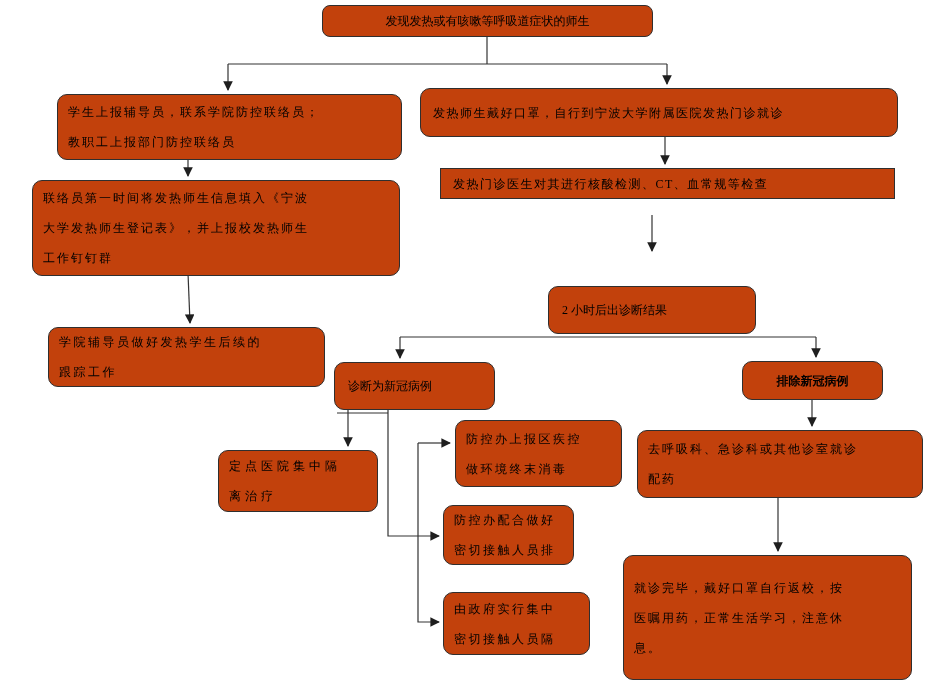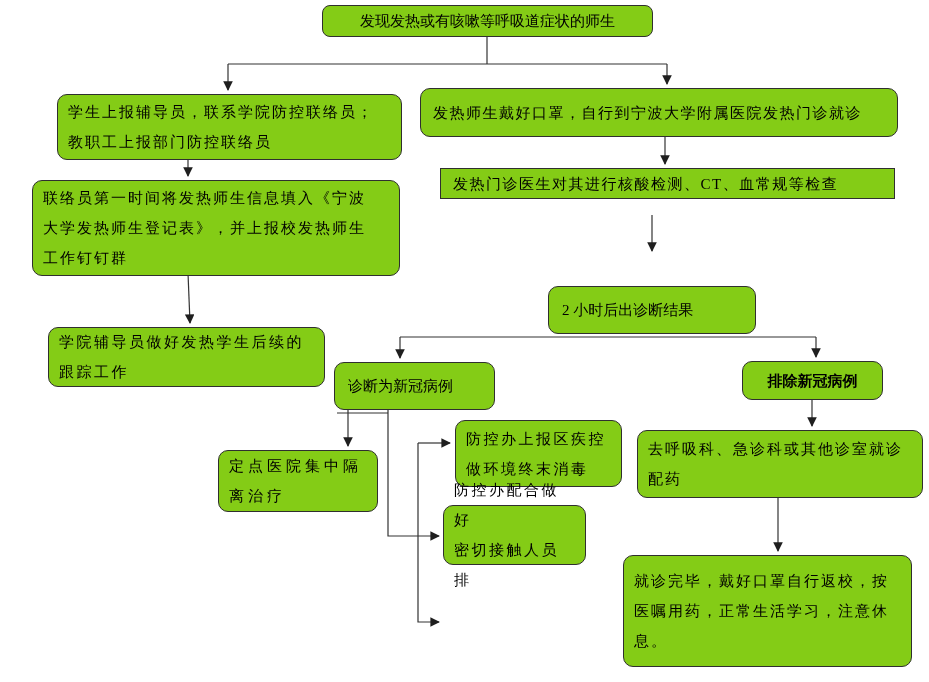--- a/index.html
+++ b/index.html
@@ -16,25 +16,25 @@
     position: absolute;
     left: 0; top: 0;
     width: 929px; height: 682px;
     z-index: 1;
   }
   .node {
     position: absolute;
     box-sizing: border-box;
     border: 1px solid #2f2f2f;
     border-radius: 10px;
-    background: #84cc16;
+    background: #c2410c;
     display: flex;
     align-items: center;
     z-index: 2;
-    font-size: 15px;
+    font-size: 12px;
     line-height: 30px;
     padding: 10px 10px;
   }
   .node .txt {
     width: 100%;
     white-space: pre-line;
   }
   .center .txt { text-align: center; }
   .sq { border-radius: 0; }
   .r8 { border-radius: 8px; }
@@ -122,30 +122,34 @@
   <div class="node" style="left:218px; top:450px; width:160px; height:62px; letter-spacing:4px;">
     <div class="txt">定点医院集中隔
 离治疗</div>
   </div>
 
   <div class="node" style="left:455px; top:420px; width:167px; height:67px; letter-spacing:2.5px;">
     <div class="txt">防控办上报区疾控
 做环境终末消毒</div>
   </div>
 
-  <div class="node" style="left:443px; top:505px; width:143px; height:60px; letter-spacing:2.5px;">
+  <div class="node" style="left:443px; top:505px; width:131px; height:60px; letter-spacing:2.5px;">
     <div class="txt">防控办配合做好
 密切接触人员排</div>
   </div>
 
+  <div class="node" style="left:443px; top:592px; width:147px; height:63px; letter-spacing:2.5px;">
+    <div class="txt">由政府实行集中
+密切接触人员隔</div>
+  </div>
 
   <div class="node" style="left:637px; top:430px; width:286px; height:68px; letter-spacing:2px;">
     <div class="txt">去呼吸科、急诊科或其他诊室就诊
 配药</div>
   </div>
 
-  <div class="node" style="left:623px; top:555px; width:289px; height:112px; letter-spacing:2px;">
+  <div class="node" style="left:623px; top:555px; width:289px; height:125px; letter-spacing:2px;">
     <div class="txt">就诊完毕，戴好口罩自行返校，按
 医嘱用药，正常生活学习，注意休
 息。</div>
   </div>
 
 </div>
 
 </body></html>

